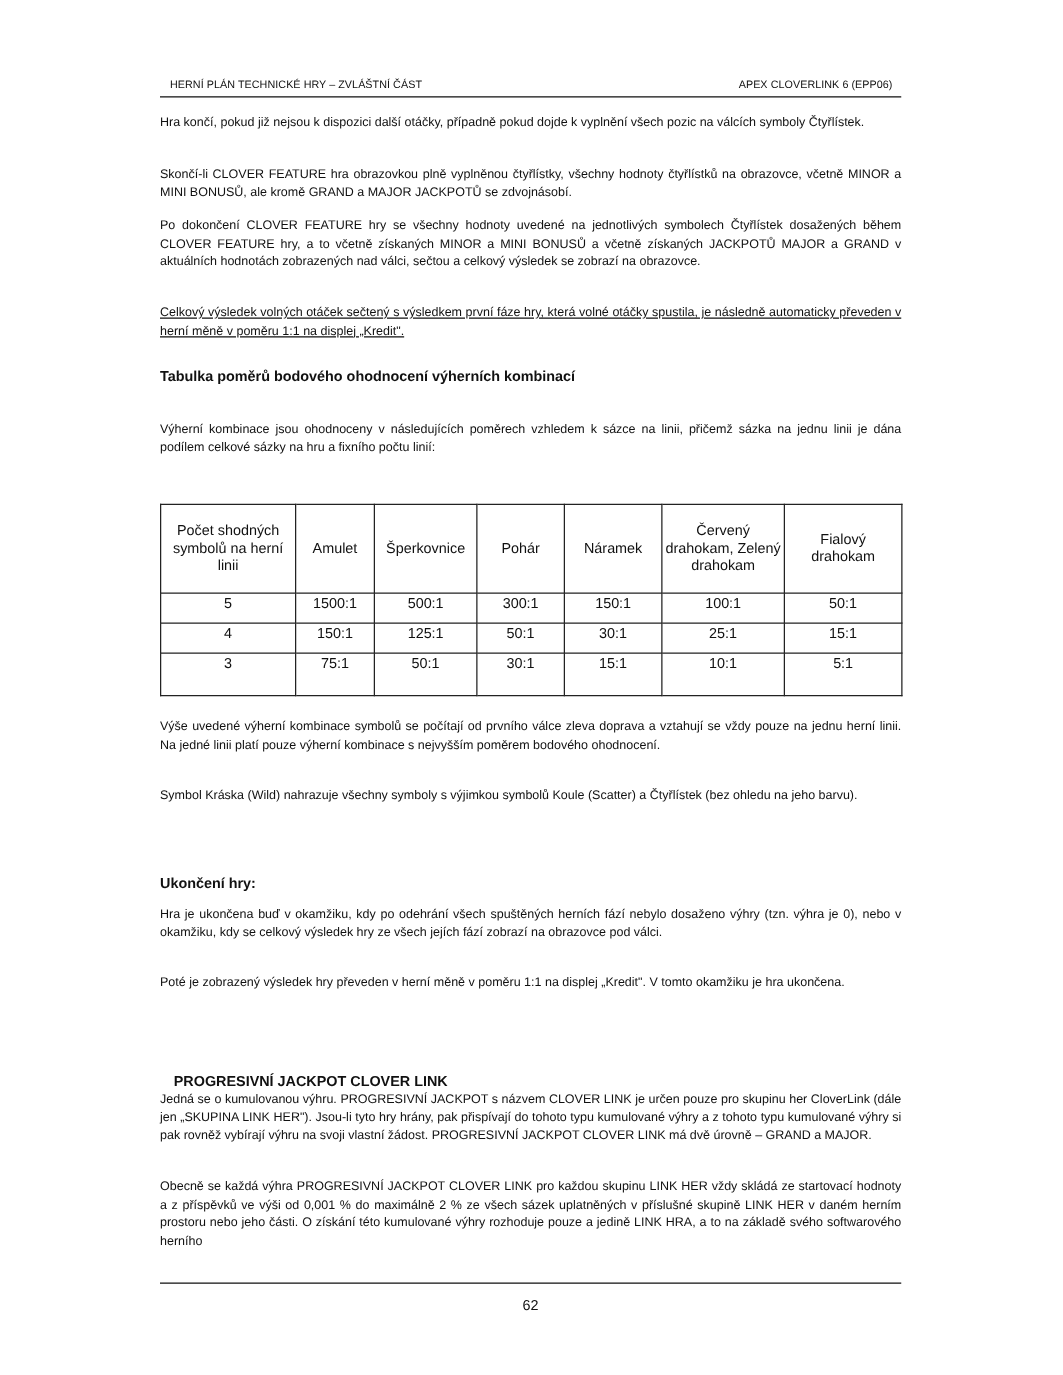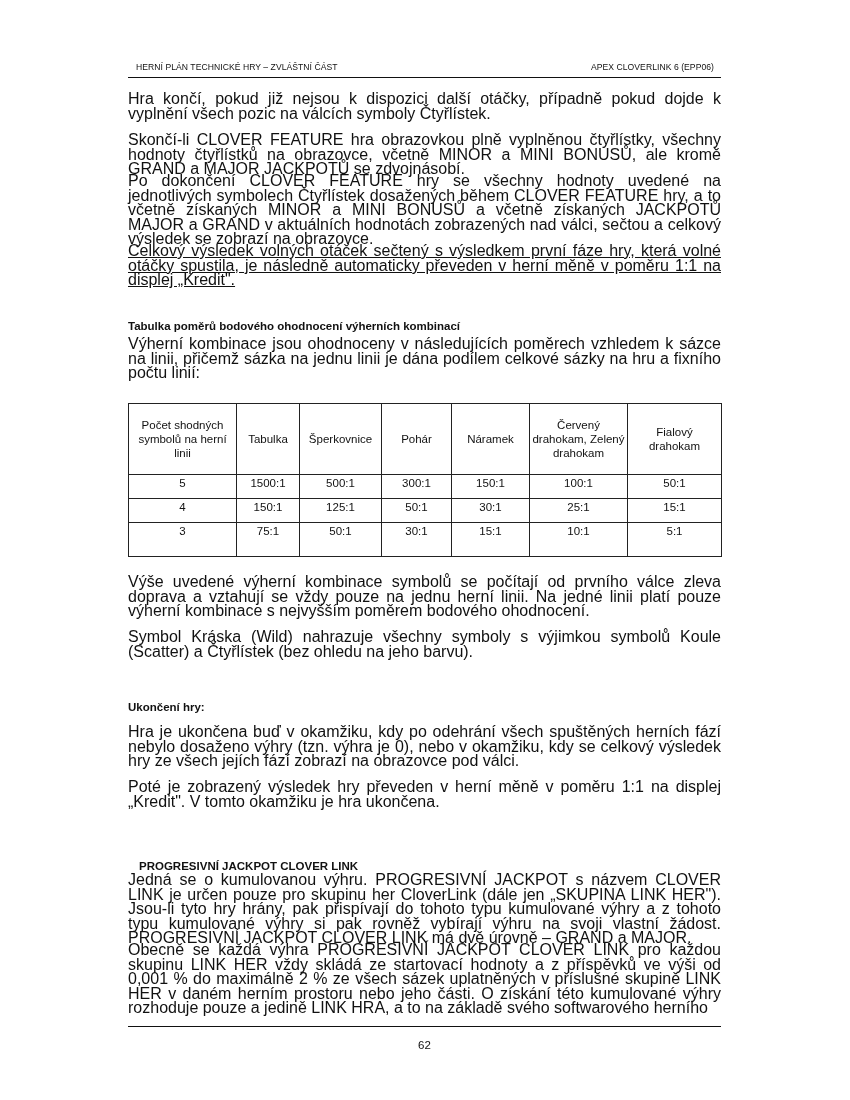--- a/index.html
+++ b/index.html
@@ -39,21 +39,21 @@
       top: 77px;
       left: 0;
       width: 593px;
       height: 0;
       border-top: 1.3px solid #111;
     }
     .para {
       position: absolute;
       left: 0;
       width: 593px;
-      font-size: 16px;
+      font-size: 10px;
       line-height: 14.6px;
       text-align: justify;
       margin: 0;
     }
     .heading {
       position: absolute;
       left: 0;
       width: 593px;
       font-size: 11.5px;
       line-height: 14.6px;
@@ -122,37 +122,37 @@
     <span>HERNÍ PLÁN TECHNICKÉ HRY – ZVLÁŠTNÍ ČÁST</span>
     <span>APEX CLOVERLINK 6 (EPP06)</span>
   </div>
   <div class="header-rule"></div>
 
   <p class="para" style="top:92px;">Hra končí, pokud již nejsou k dispozici další otáčky, případně pokud dojde k vyplnění všech pozic na válcích symboly Čtyřlístek.</p>
   <p class="para" style="top:133px;">Skončí-li CLOVER FEATURE hra obrazovkou plně vyplněnou čtyřlístky, všechny hodnoty čtyřlístků na obrazovce, včetně MINOR a MINI BONUSŮ, ale kromě GRAND a MAJOR JACKPOTŮ se zdvojnásobí.</p>
   <p class="para" style="top:174px;">Po dokončení CLOVER FEATURE hry se všechny hodnoty uvedené na jednotlivých symbolech Čtyřlístek dosažených během CLOVER FEATURE hry, a to včetně získaných MINOR a MINI BONUSŮ a včetně získaných JACKPOTŮ MAJOR a GRAND v aktuálních hodnotách zobrazených nad válci, sečtou a celkový výsledek se zobrazí na obrazovce.</p>
   <p class="para" style="top:244px;text-decoration:underline;">Celkový výsledek volných otáček sečtený s výsledkem první fáze hry, která volné otáčky spustila, je následně automaticky převeden v herní měně v poměru 1:1 na displej „Kredit".</p>
 
-  <h2 class="heading" style="top:319px;">Tabulka poměrů bodového ohodnocení výherních kombinací</h2>
+  <h2 class="heading" style="top:295px;">Tabulka poměrů bodového ohodnocení výherních kombinací</h2>
   <p class="para" style="top:337px;">Výherní kombinace jsou ohodnoceny v následujících poměrech vzhledem k sázce na linii, přičemž sázka na jednu linii je dána podílem celkové sázky na hru a fixního počtu linií:</p>
 
   <table class="payout">
     <colgroup>
       <col style="width:108px">
       <col style="width:63px">
       <col style="width:82px">
       <col style="width:70px">
       <col style="width:78px">
       <col style="width:98px">
       <col style="width:94px">
     </colgroup>
     <thead>
       <tr>
         <th>Počet shodných symbolů na herní linii</th>
-        <th>Tabulka</th>
+        <th>Amulet</th>
         <th>Šperkovnice</th>
         <th>Pohár</th>
         <th>Náramek</th>
         <th>Červený drahokam, Zelený drahokam</th>
         <th>Fialový drahokam</th>
       </tr>
     </thead>
     <tbody>
       <tr>
         <td>5</td>

